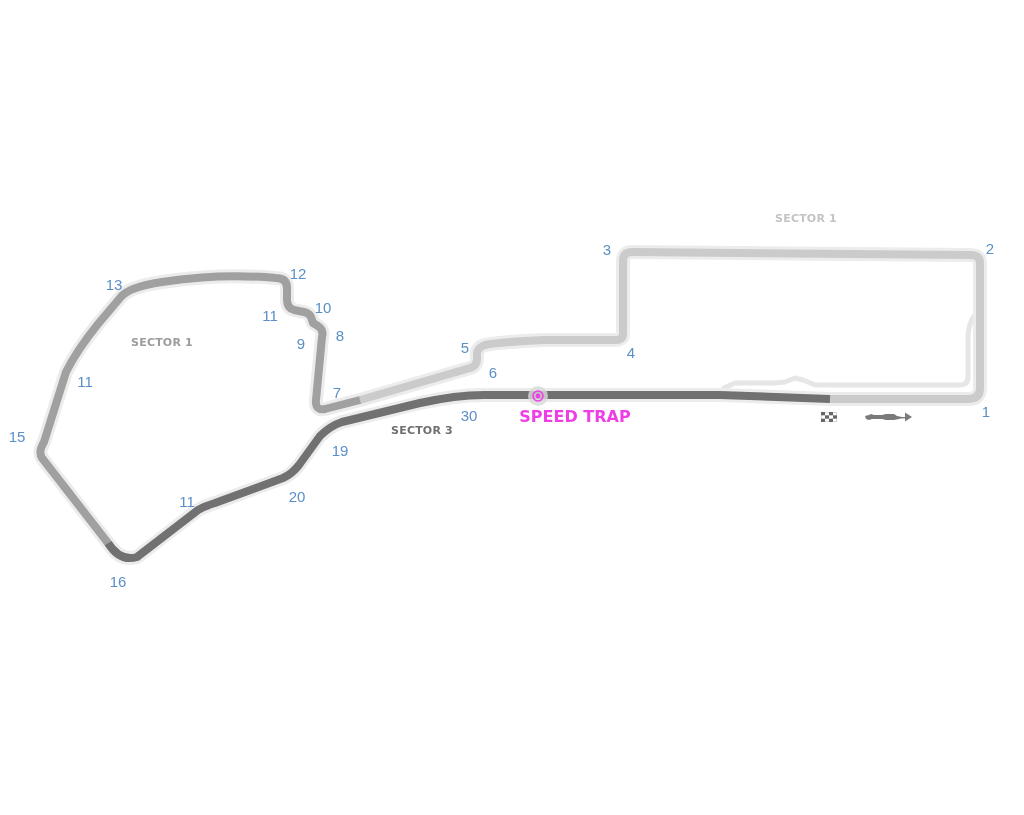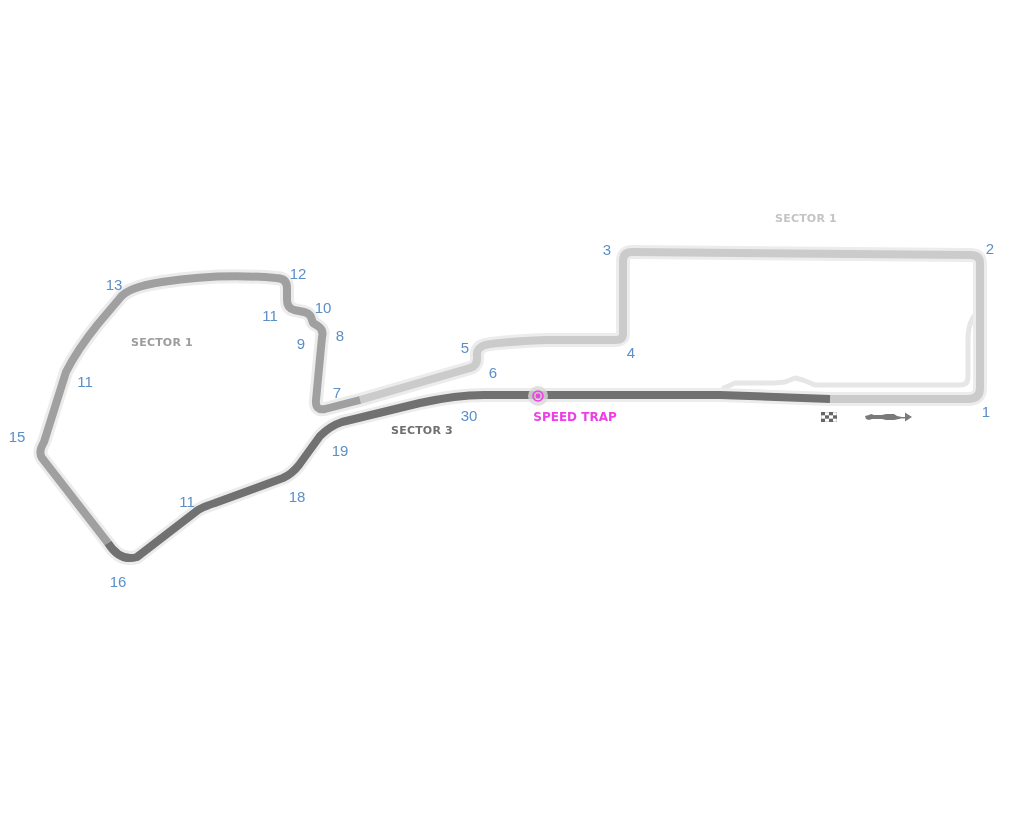--- a/index.html
+++ b/index.html
@@ -36,21 +36,21 @@
       font-size: 11px;
       font-weight: bold;
       letter-spacing: 0.2px;
       transform: translate(-50%, -50%);
       white-space: nowrap;
       line-height: 1;
     }
     .speed-trap-label {
       position: absolute;
       font-family: "DejaVu Sans", sans-serif;
-      font-size: 12px;
+      font-size: 16px;
       font-weight: bold;
       transform: translate(-50%, -50%);
       white-space: nowrap;
       line-height: 1;
     }
     .icon-abs {
       position: absolute;
     }
   </style>
 </head>
@@ -90,21 +90,21 @@
   <div class="turn-label" style="left:340px; top:335px;">8</div>
   <div class="turn-label" style="left:301px; top:343px;">9</div>
   <div class="turn-label" style="left:323px; top:307px;">10</div>
   <div class="turn-label" style="left:270px; top:315px;">11</div>
   <div class="turn-label" style="left:298px; top:273px;">12</div>
   <div class="turn-label" style="left:114px; top:284px;">13</div>
   <div class="turn-label" style="left:85px; top:381px;">11</div>
   <div class="turn-label" style="left:17px; top:436px;">15</div>
   <div class="turn-label" style="left:118px; top:581px;">16</div>
   <div class="turn-label" style="left:187px; top:501px;">11</div>
-  <div class="turn-label" style="left:297px; top:496px;">18</div>
+  <div class="turn-label" style="left:297px; top:496px;">20</div>
   <div class="turn-label" style="left:340px; top:450px;">19</div>
   <div class="turn-label" style="left:469px; top:415px;">30</div>
 
   <div class="speed-trap-label" style="left:575px; top:417px; color:#ee3fe6;">SPEED TRAP</div>
 
   <svg class="icon-abs" style="left:821px; top:412px;" width="16" height="10" viewBox="0 0 16 10">
     <rect x="0" y="0" width="16" height="10" fill="#ffffff" stroke="#888" stroke-width="0.6"></rect>
     <rect x="0" y="0" width="4" height="3.33" fill="#666"></rect>
     <rect x="8" y="0" width="4" height="3.33" fill="#666"></rect>
     <rect x="4" y="3.33" width="4" height="3.33" fill="#666"></rect>

